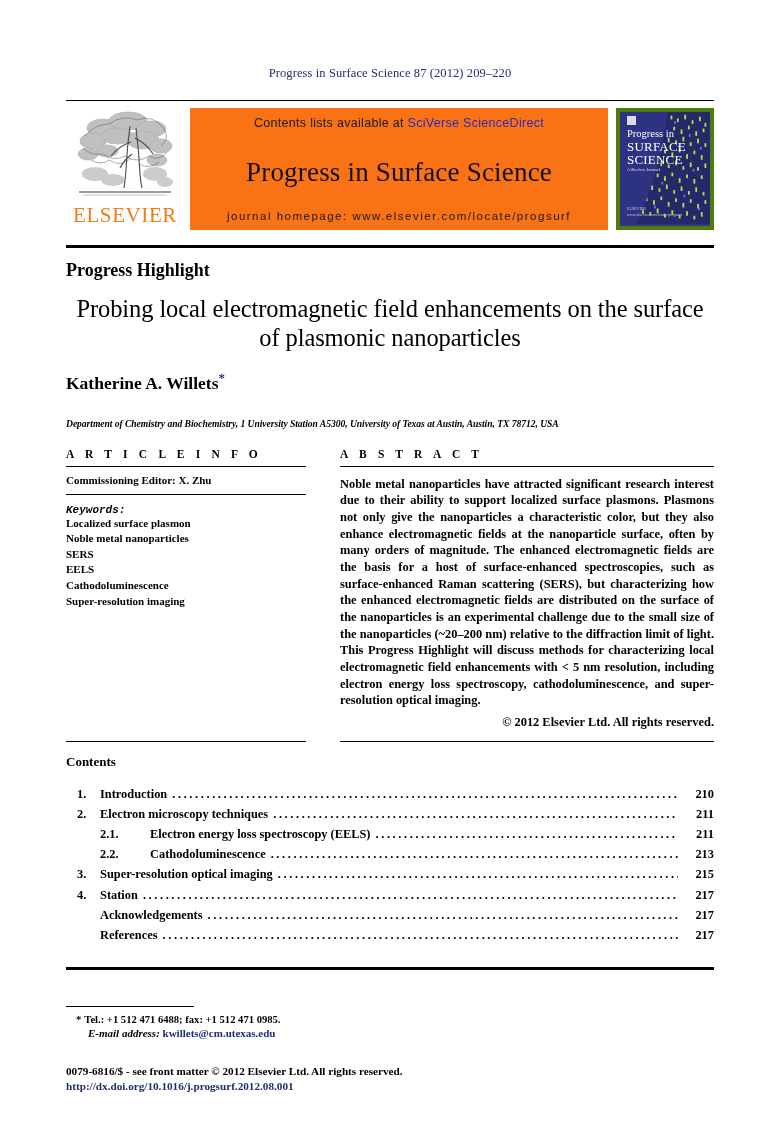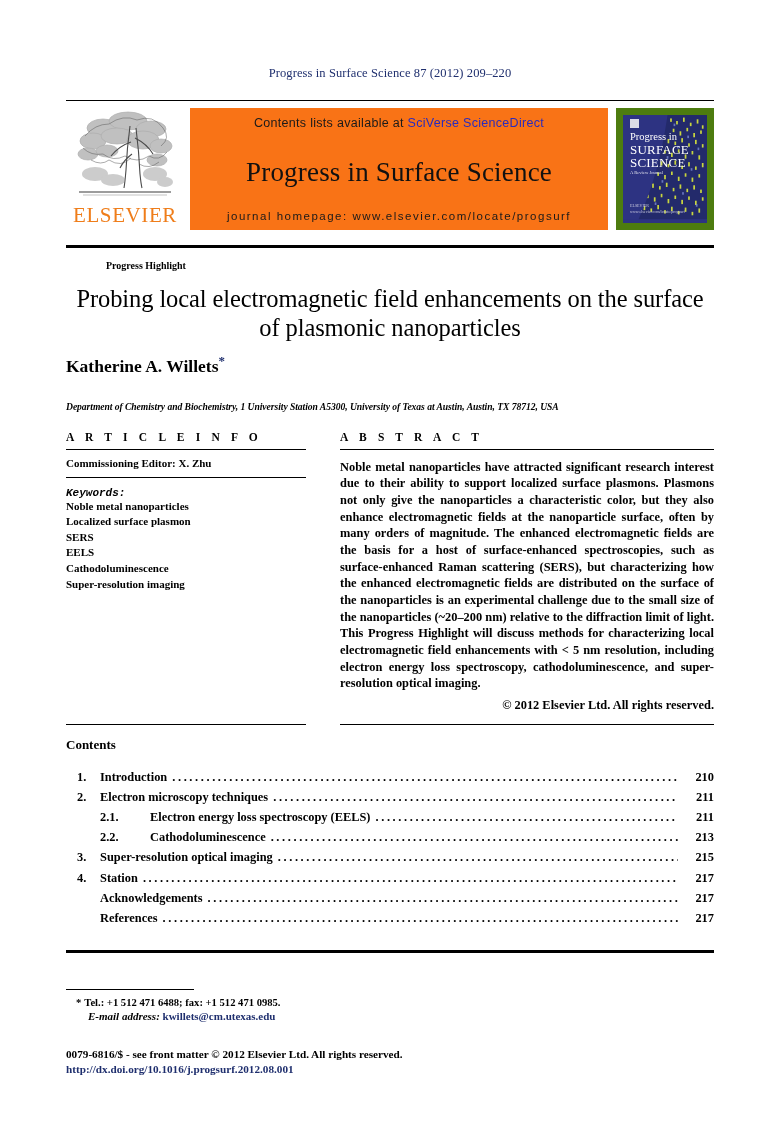--- a/index.html
+++ b/index.html
@@ -97,21 +97,21 @@
   }
 
   
   .cover {
     flex: 0 0 98px;
     width: 98px;
     height: 122px;
     position: relative;
     background: #2d3382;
     overflow: hidden;
-    border: 7px solid #4d7c0f;
+    border: 4px solid #4d7c0f;
     box-sizing: border-box;
   }
   .cover-title {
     position: absolute;
     left: 7px;
     top: 17px;
     z-index: 3;
     color: #ffffff;
     font-family: "Liberation Serif", serif;
     line-height: 1.02;
@@ -131,37 +131,36 @@
   }
   .cover-art { position:absolute; inset:0; z-index:1; }
 
   
   .rule-thick { border-top: 3px solid #000; margin-top: 9px; }
 
   
   .section-kicker {
     font-family: "Liberation Serif", serif;
     font-weight: bold;
-    font-size: 10px;
+    font-size: 18px;
     margin-top: 12px;
-    margin-left: 40px;
   }
   .article-title {
     font-family: "Liberation Serif", serif;
     font-size: 24.5px;
     line-height: 1.18;
     margin-top: 14px;
     letter-spacing: -.1px;
     text-align: center;
   }
   .authors {
     font-family: "Liberation Serif", serif;
     font-size: 17.5px;
     font-weight: bold;
-    margin-top: 10px;
+    margin-top: 17px;
   }
   .authors .star { color: #1f2f6e; font-size: 13px; vertical-align: super; }
   .affiliation {
     font-family: "Liberation Serif", serif;
     font-size: 9.6px;
     font-style: italic;
     font-weight: bold;
     margin-top: 24px;
     letter-spacing: -.05px;
   }
@@ -474,22 +473,22 @@
   <div class="affiliation">Department of Chemistry and Biochemistry, 1 University Station A5300, University of Texas at Austin, Austin, TX 78712, USA</div>
 
   <div class="cols">
     <div class="col-info">
       <div class="col-head">A R T I C L E    I N F O</div>
       <div class="info-rule"></div>
       <div class="info-editor">Commissioning Editor: X. Zhu</div>
       <div class="info-rule"></div>
       <div class="kw-head">Keywords:</div>
       <div>
+        <div class="kw-item">Localized surface plasmon</div>
         <div class="kw-item">Noble metal nanoparticles</div>
-        <div class="kw-item">Localized surface plasmon</div>
         <div class="kw-item">SERS</div>
         <div class="kw-item">EELS</div>
         <div class="kw-item">Cathodoluminescence</div>
         <div class="kw-item">Super-resolution imaging</div>
       </div>
     </div>
 
     <div class="col-abs">
       <div class="col-head">A B S T R A C T</div>
       <div class="info-rule"></div>

